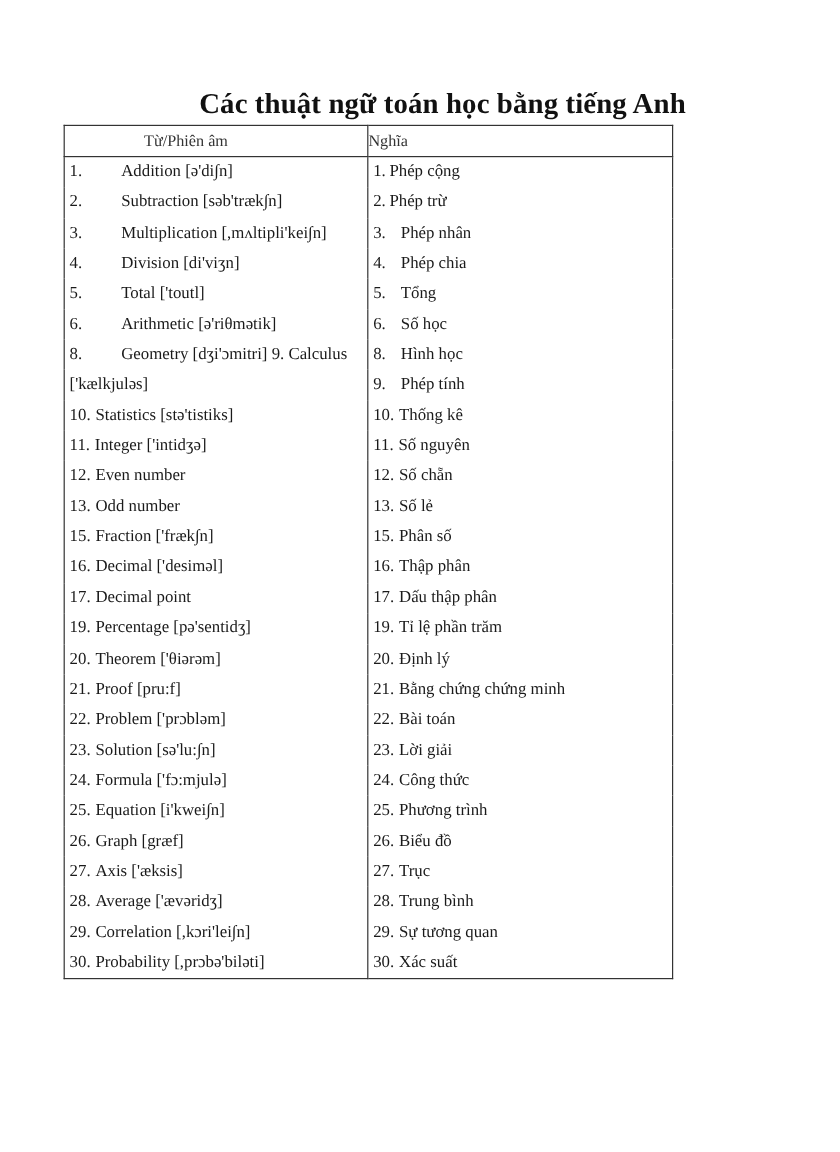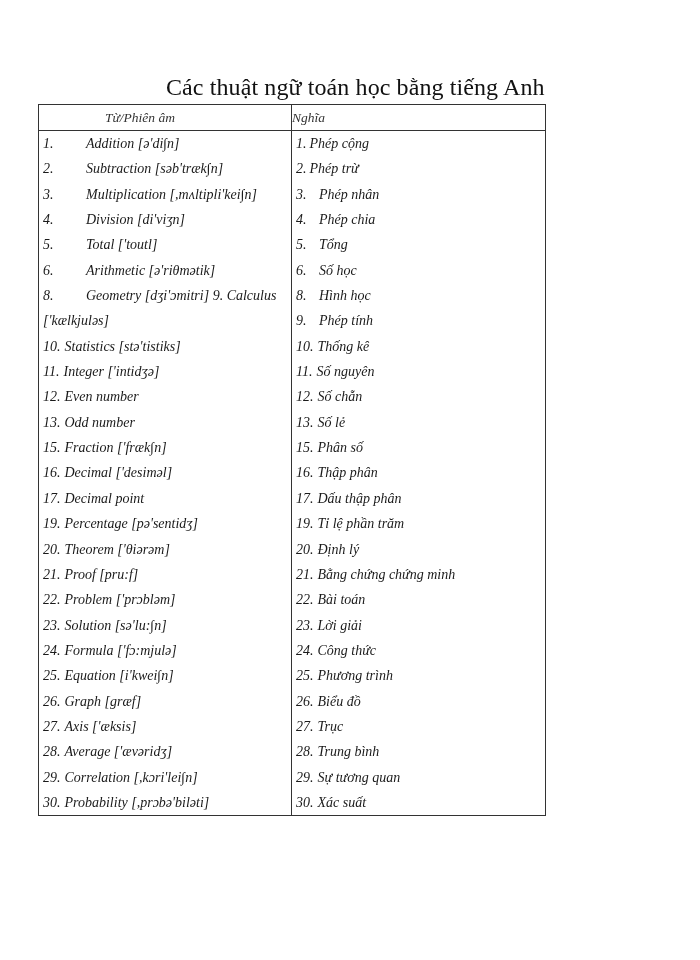--- a/index.html
+++ b/index.html
@@ -13,34 +13,33 @@
       position: relative;
       overflow: hidden;
       font-family: "Liberation Serif", "DejaVu Serif", serif;
       color: #1a1a1a;
     }
     .title {
       position: absolute;
       left: 166px;
       top: 74px;
       font-size: 24px;
-      font-weight: normal;
+      font-weight: bold;
       white-space: nowrap;
       letter-spacing: 0.1px;
       color: #111;
     }
     table.terms {
       position: absolute;
-      left: 38px;
+      left: 53px;
       top: 104px;
       width: 507px;
       border-collapse: collapse;
       table-layout: fixed;
       font-size: 14px;
-      font-style: italic;
     }
     table.terms col.c1 { width: 253px; }
     table.terms col.c2 { width: 254px; }
     table.terms th {
       font-weight: normal;
       height: 25px;
       padding: 0;
       border: 1.2px solid #333;
       font-size: 13.5px;
       color: #333;

